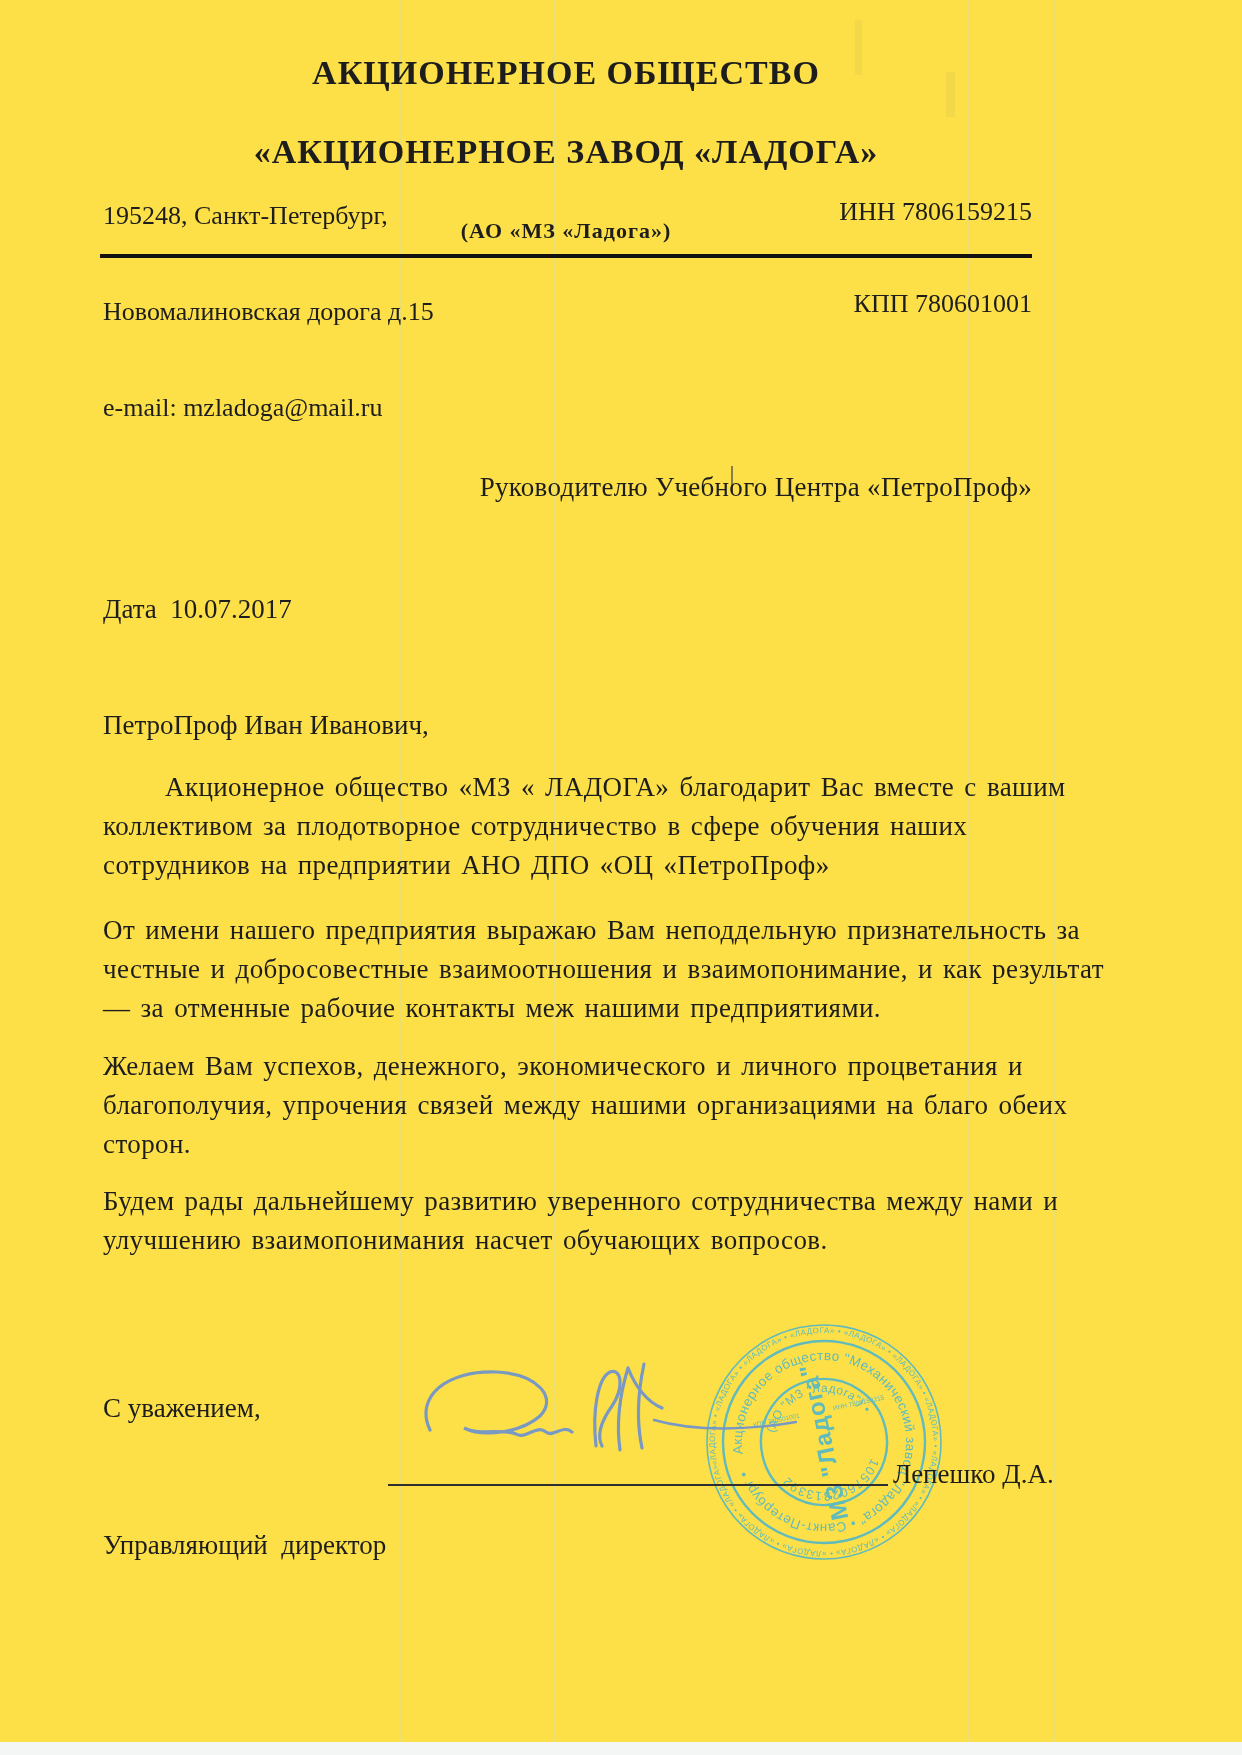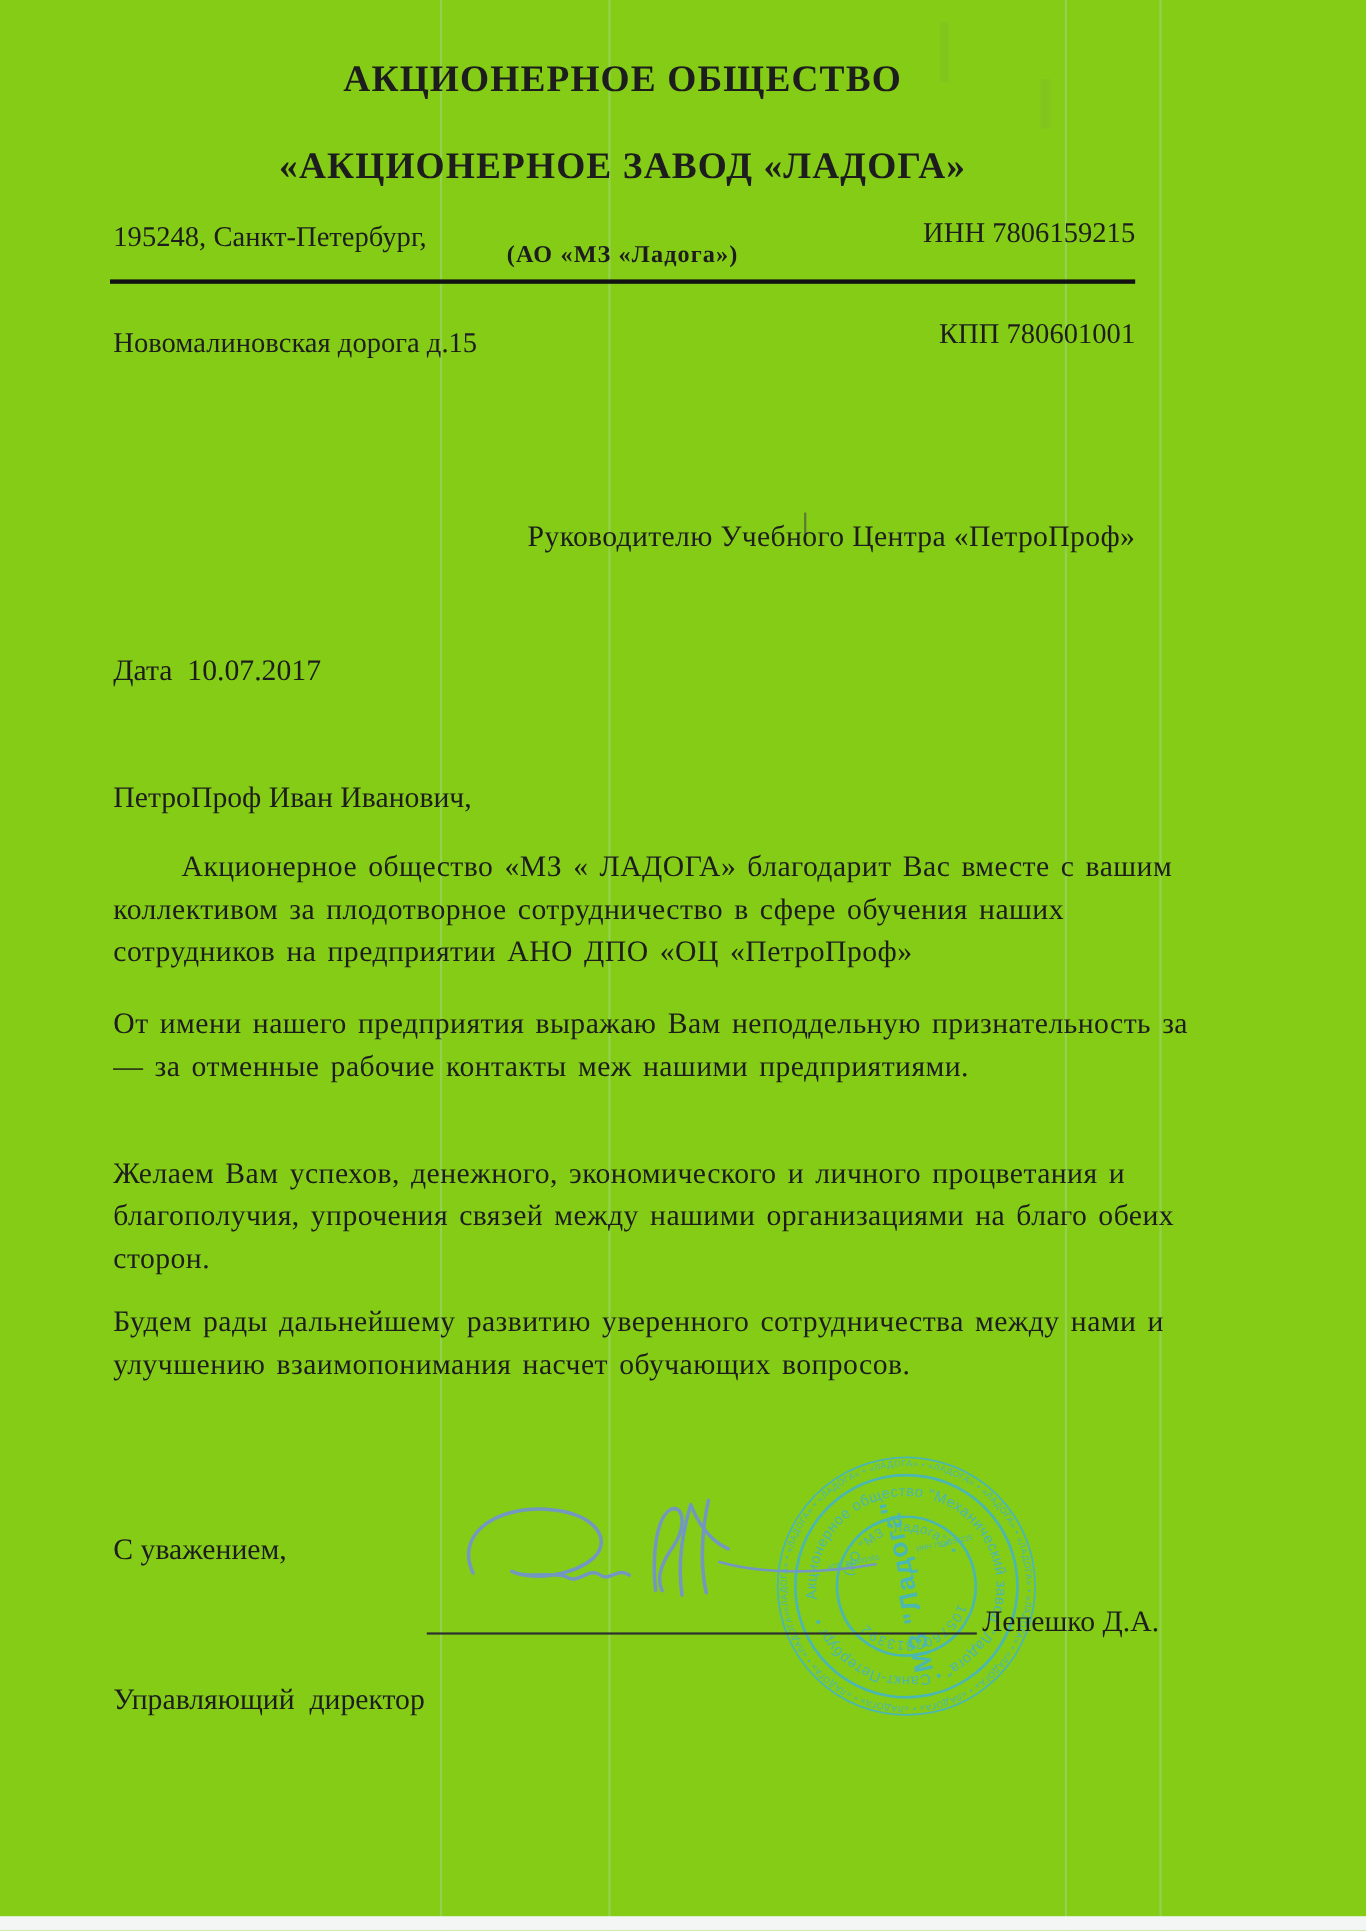--- a/index.html
+++ b/index.html
@@ -1,20 +1,20 @@
 <!DOCTYPE html>
 <html><head>
 <meta charset="utf-8">
 <style>
   html, body { margin: 0; padding: 0; background: #ffffff; }
   .page {
     position: relative;
     width: 1242px;
     height: 1755px;
-    background: #84cc16;
+    background: #fde047;
     font-family: "Liberation Serif", "DejaVu Serif", serif;
     color: #1d1d1d;
     overflow: hidden;
   }
   .t { position: absolute; white-space: pre-wrap; }
 
   
   .scanline { position: absolute; top: 0; height: 100%; width: 2px;
               background: rgba(190, 222, 232, 0.28); }
   .smudge { position: absolute; background: rgba(110,110,110,0.07); }
@@ -79,20 +79,21 @@
 
   <div class="t org-block">
     <div class="org-line1">АКЦИОНЕРНОЕ ОБЩЕСТВО</div>
     <div class="org-line2">«АКЦИОНЕРНОЕ ЗАВОД «ЛАДОГА»</div>
     <div class="org-line3">(АО «МЗ «Ладога»)</div>
   </div>
 
   <div class="t contact-left">
     <div>195248, Санкт-Петербург,</div>
     <div>Новомалиновская дорога д.15</div>
+    <div>e-mail: mzladoga@mail.ru</div>
   </div>
 
   <div class="t contact-right">
     <div>ИНН 7806159215</div>
     <div>КПП 780601001</div>
   </div>
 
   <div class="head-rule"></div>
 
   <div class="t recipient">Руководителю Учебного Центра «ПетроПроф»</div>
@@ -101,20 +102,21 @@
   <div class="t salutation">ПетроПроф Иван Иванович,</div>
 
   <div class="para p1">
     <div class="indent">Акционерное общество «МЗ « ЛАДОГА»  благодарит Вас вместе с вашим</div>
     <div>коллективом за плодотворное сотрудничество в сфере обучения наших</div>
     <div>сотрудников на предприятии АНО ДПО «ОЦ «ПетроПроф»</div>
   </div>
 
   <div class="para p2">
     <div>От имени нашего предприятия выражаю Вам неподдельную признательность за</div>
+    <div>честные и добросовестные взаимоотношения и взаимопонимание, и как результат</div>
     <div>— за отменные рабочие контакты меж нашими предприятиями.</div>
   </div>
 
   <div class="para p3">
     <div>Желаем Вам успехов, денежного, экономического и личного процветания и</div>
     <div>благополучия, упрочения связей между нашими организациями на благо обеих</div>
     <div>сторон.</div>
   </div>
 
   <div class="para p4">

